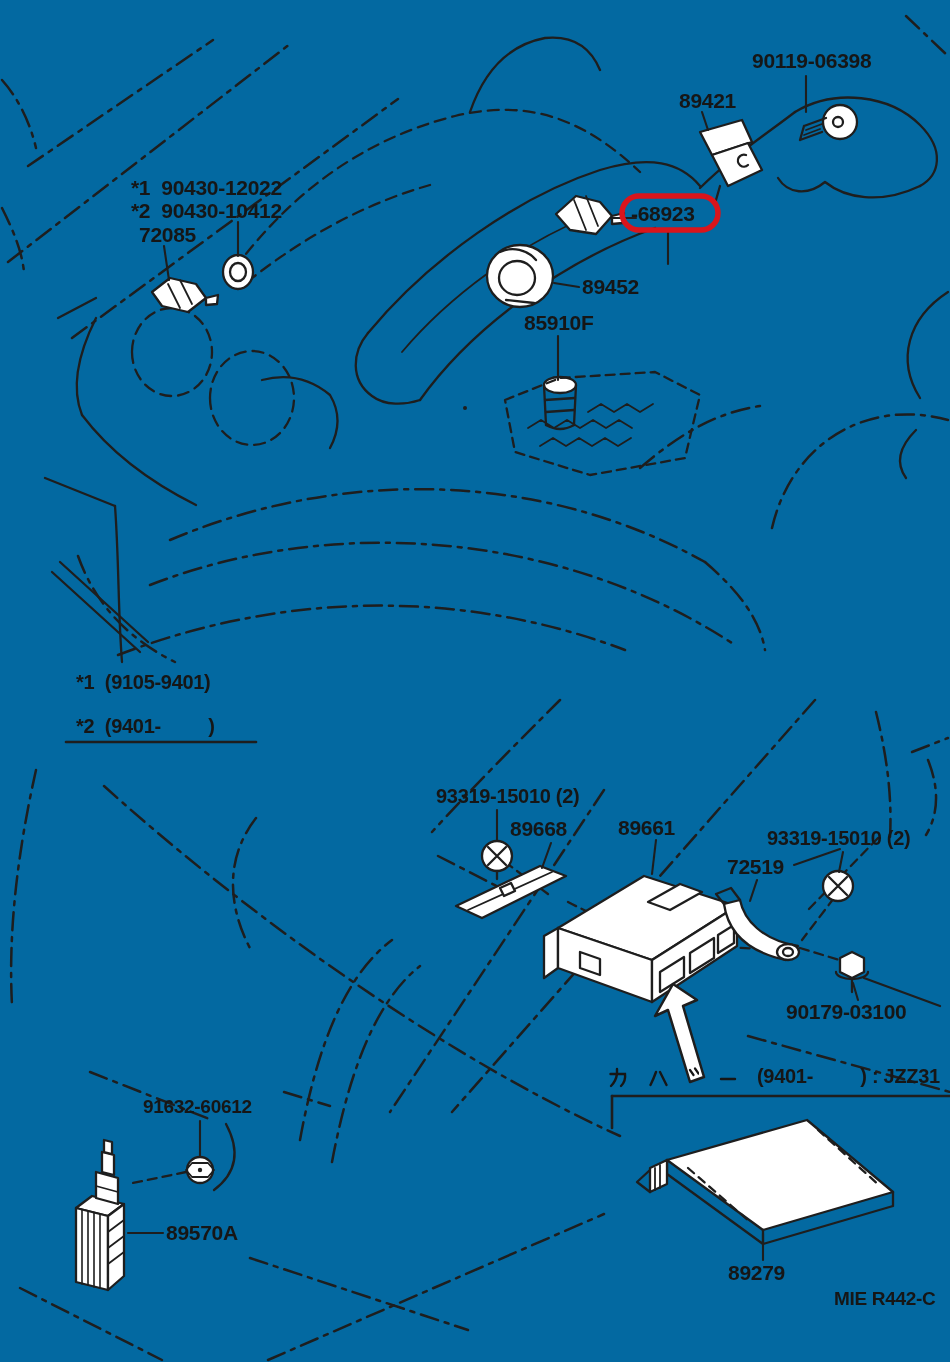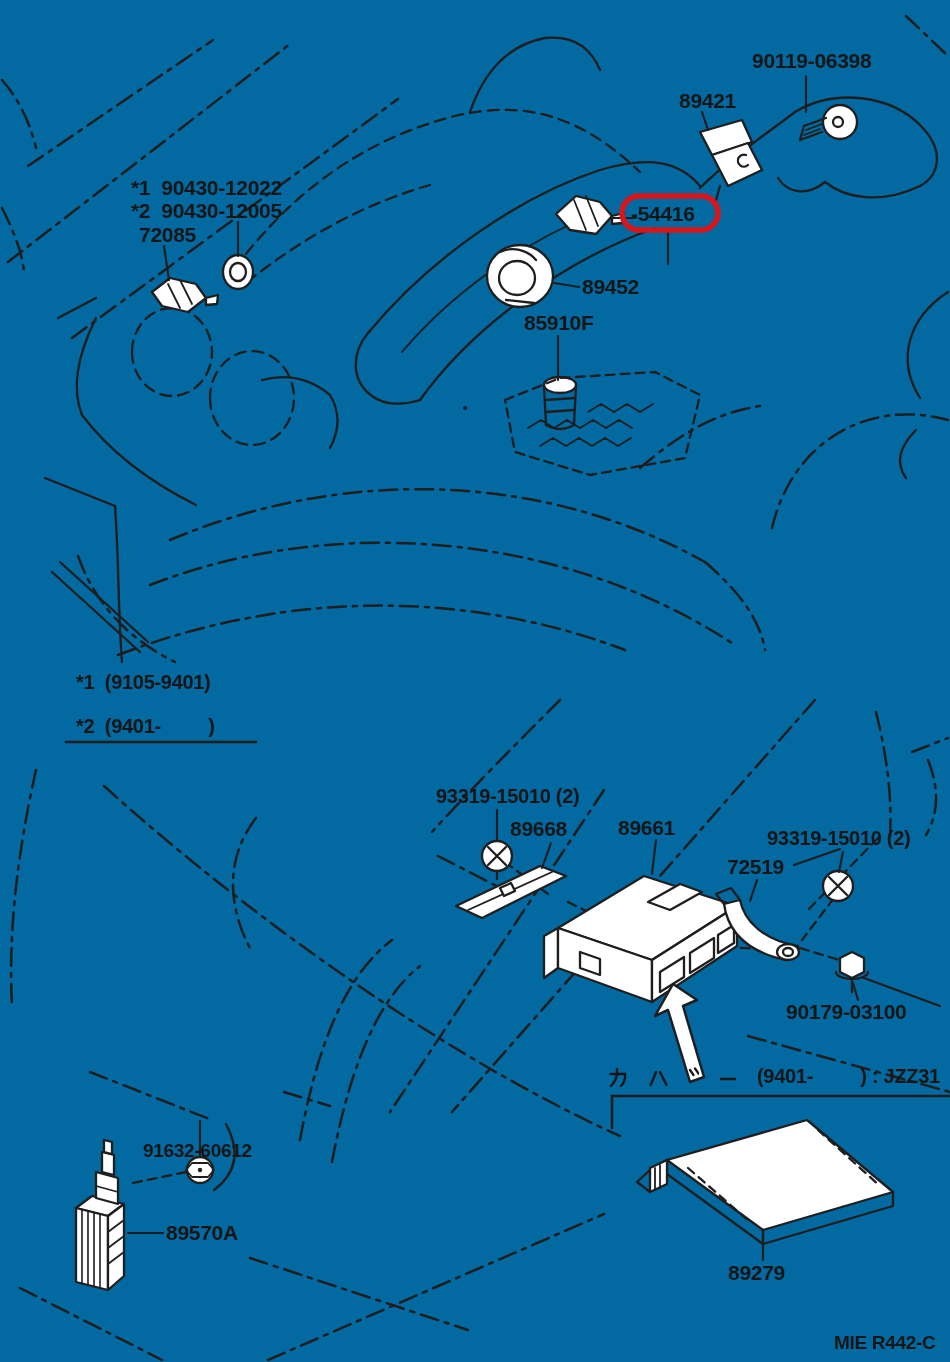--- a/index.html
+++ b/index.html
@@ -6,21 +6,21 @@
   .canvas{
     position:relative;width:950px;height:1362px;background:#0369a1;
     font-family:"Liberation Sans",sans-serif;overflow:hidden;
   }
   svg.art{position:absolute;left:0;top:0;}
   .lbl{
     position:absolute;font-weight:700;font-size:21px;line-height:1;
     letter-spacing:-0.3px;color:#161616;white-space:pre;
   }
   .sm{font-size:20px;}
-  .xs{font-size:19px;margin-top:44px;}
+  .xs{font-size:19px;}
   .cover-note{display:flex;align-items:flex-start;gap:20px;}
   .cover-note svg{display:block;margin-bottom:1px;}
   .sr{position:absolute;width:1px;height:1px;overflow:hidden;clip-path:inset(50%);white-space:nowrap;}
 </style>
 </head>
 <body>
 
 <div class="canvas">
 
 <svg class="art" width="950" height="1362" viewBox="0 0 950 1362" fill="none" stroke="#1e1e1e" stroke-width="2.3" stroke-linecap="round" stroke-linejoin="round">
@@ -258,23 +258,23 @@
     <path d="M128 1233 L163 1233"></path>
     <path d="M200 1121 L200 1156"></path>
   </g>
 
   <rect x="622" y="196" width="96" height="34" rx="17" stroke="#d9151c" stroke-width="5.5" fill="none"></rect>
 </svg>
 
 <div class="lbl" style="left:752px;top:50px">90119-06398</div>
 <div class="lbl" style="left:679px;top:90px">89421</div>
 <div class="lbl" style="left:131px;top:177px">*1  90430-12022</div>
-<div class="lbl" style="left:131px;top:200px">*2  90430-12005</div>
+<div class="lbl" style="left:131px;top:200px">*2  90430-10412</div>
 <div class="lbl" style="left:139px;top:224px">72085</div>
-<div class="lbl" style="left:631px;top:203px">-54416</div>
+<div class="lbl" style="left:631px;top:203px">-68923</div>
 <div class="lbl" style="left:582px;top:276px">89452</div>
 <div class="lbl" style="left:524px;top:312px">85910F</div>
 
 <div class="lbl sm" style="left:76px;top:672px">*1  (9105-9401)</div>
 <div class="lbl sm" style="left:76px;top:716px">*2  (9401-         )</div>
 
 <div class="lbl sm" style="left:436px;top:786px">93319-15010 (2)</div>
 <div class="lbl" style="left:510px;top:818px">89668</div>
 <div class="lbl" style="left:618px;top:817px">89661</div>
 <div class="lbl" style="left:727px;top:856px">72519</div>

